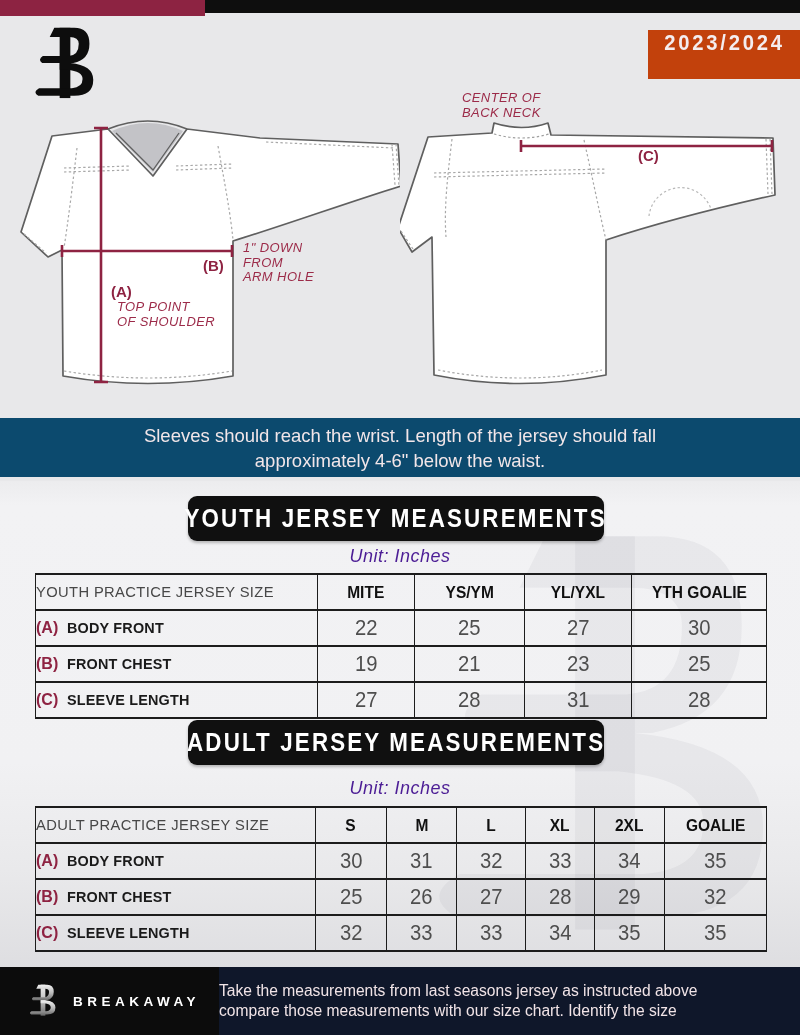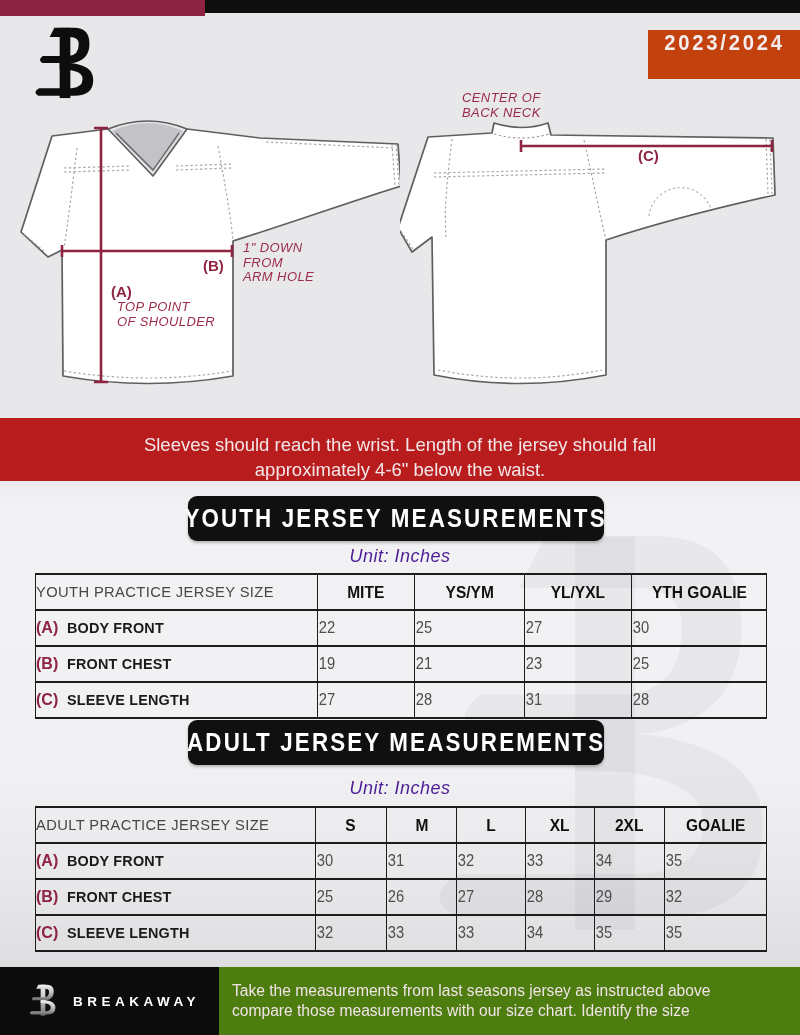--- a/index.html
+++ b/index.html
@@ -26,21 +26,21 @@
     display:flex;align-items:flex-start;justify-content:center;
   }
   .season-text{font-size:22px;font-weight:700;color:#f4edef;letter-spacing:3px;transform:scaleX(0.92);white-space:nowrap;}
 
   
   .mkey{font-size:15px;font-weight:700;color:#8e2342;white-space:nowrap;}
   .mdesc{font-size:13px;font-style:italic;color:#9c2b49;line-height:14.5px;letter-spacing:0.4px;white-space:nowrap;}
 
   
   .notice{
-    left:0;top:418px;width:800px;height:77px;background:#b91c1c;
+    left:0;top:418px;width:800px;height:59px;background:#0c4a6e;
     display:flex;flex-direction:column;align-items:center;justify-content:center;
     color:#f2e6e9;font-size:18.5px;line-height:25px;text-align:center;
   }
 
   
   .lower-bg{
     left:0;top:481px;width:800px;height:486px;
     background:linear-gradient(180deg,#ececee 0%,#f2f2f4 5%,#f1f1f3 58%,#e9e9eb 80%,#dedee1 100%);
   }
   .banner{
@@ -57,29 +57,29 @@
     border:1.6px solid #1c1c1c;border-top-width:2.2px;border-bottom-width:2.2px;
     padding:0;height:34px;vertical-align:middle;background:transparent;
   }
   td.hlbl{padding-left:14px;}
   td.hlbl .ht{font-size:15.5px;color:#474747;letter-spacing:0.4px;display:inline-block;transform:scaleX(0.95);transform-origin:left center;white-space:nowrap;}
   td.hsz{text-align:center;}
   td.hsz .ht{font-size:16.5px;font-weight:700;color:#101010;display:inline-block;transform:scaleX(0.94);white-space:nowrap;}
   td.rlbl{padding-left:24px;}
   td.rlbl .key{font-size:16px;font-weight:700;color:#8e2342;margin-right:9px;}
   td.rlbl .lab{font-size:15.5px;font-weight:700;color:#1a1a1a;display:inline-block;transform:scaleX(0.93);transform-origin:left center;letter-spacing:0.2px;white-space:nowrap;}
-  td.val{text-align:left;font-size:16px;color:#4e4e4e;}
+  td.val{text-align:center;font-size:22px;color:#4e4e4e;}
   td.val .ht{display:inline-block;transform:scaleX(0.92);}
 
   
   .footer-black{left:0;top:967px;width:252px;height:68px;background:#0c0c0c;display:flex;align-items:center;}
   .footer-maroon{
-    left:219px;top:967px;width:581px;height:68px;background:#4d7c0f;
+    left:219px;top:967px;width:581px;height:68px;background:#0f172a;
     display:flex;flex-direction:column;justify-content:center;
-    padding-left:13px;box-sizing:border-box;
+    box-sizing:border-box;
   }
   .footer-line{color:#f1e4e7;font-size:15.6px;line-height:20.5px;white-space:nowrap;}
   .brand-text{color:#ffffff;font-size:13.5px;font-weight:700;letter-spacing:4.5px;white-space:nowrap;margin-left:13px;}
 </style>
 </head>
 <body>
 
 <div id="page">
 
   <div class="abs strip-black"></div>

